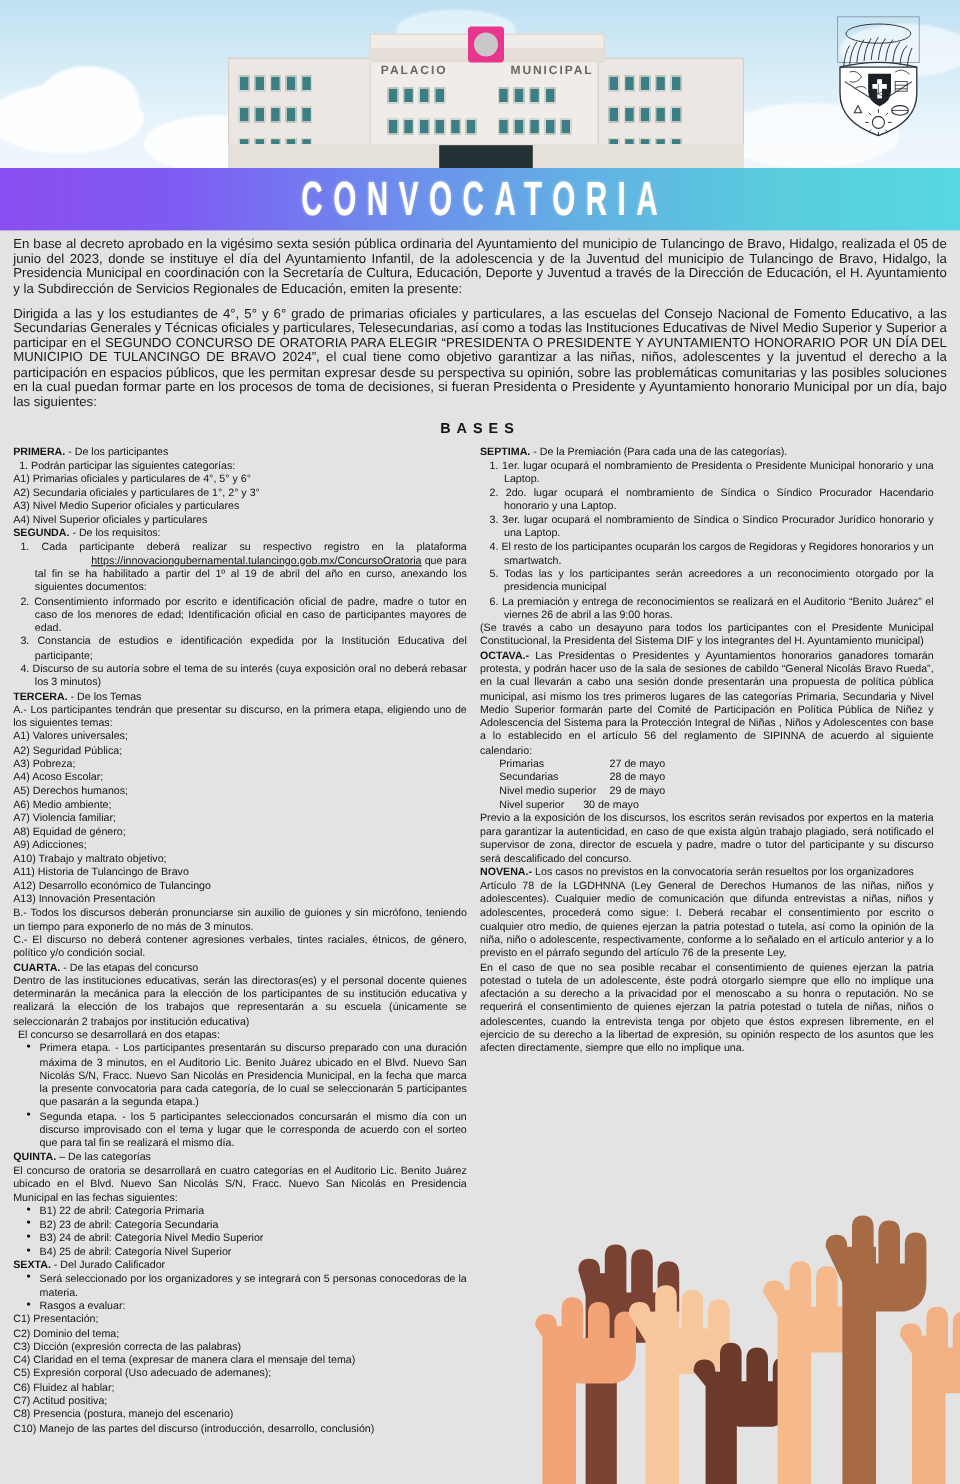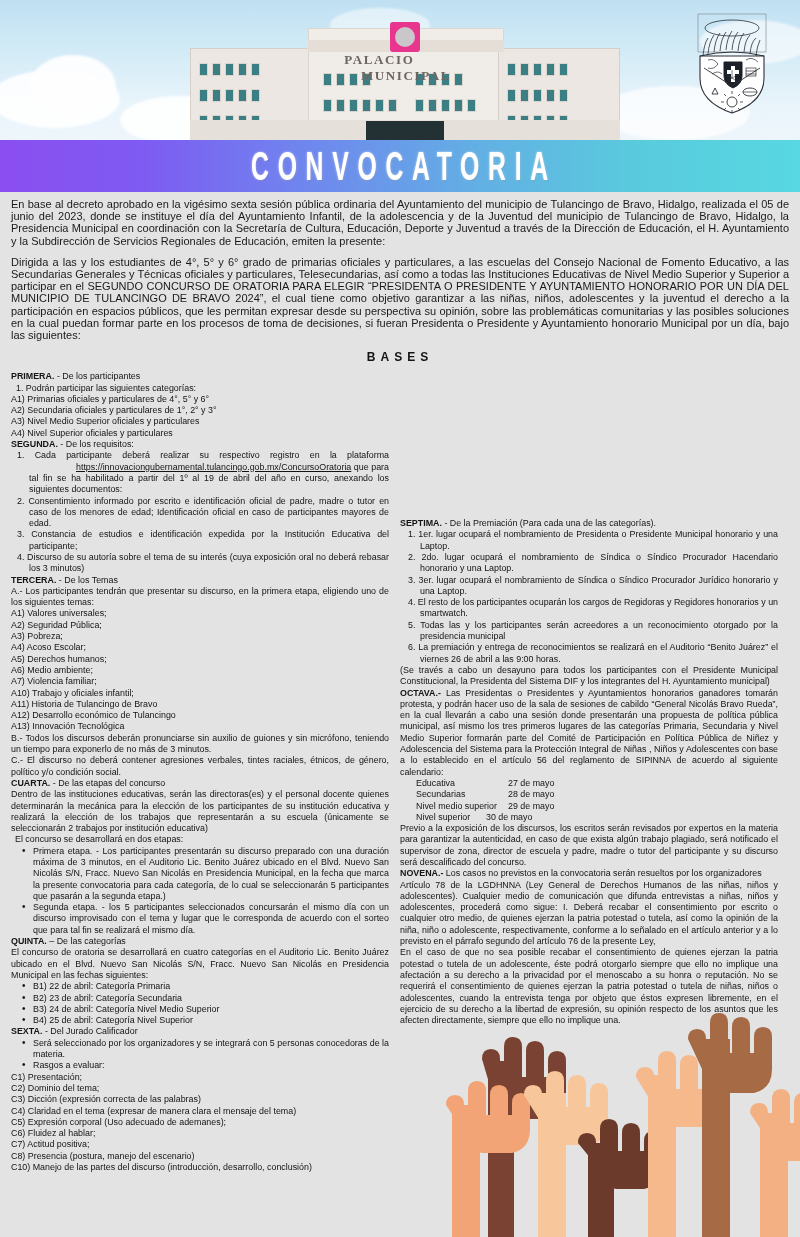--- a/index.html
+++ b/index.html
@@ -45,23 +45,23 @@
   .pal-center {
     position: absolute; left: 118px; bottom: 0; width: 196px; height: 112px;
     background: #f0ece7; border: 1px solid #ddd6cf;
   }
   .pal-cornice {
     position: absolute; left: 118px; top: 18px; width: 196px; height: 12px;
     background: #e4ded7;
   }
   .pal-label {
     position: absolute; left: 118px; top: 30px; width: 196px; height: 16px;
-    font-size: 13px; letter-spacing: 1.6px; color: #6d6560;
+    font-size: 10px; letter-spacing: 1.6px; color: #6d6560;
     text-align: center; line-height: 16px; font-weight: bold;
-    font-family: Liberation Serif, serif;
+    font-family: Liberation Sans, sans-serif;
   }
   .pal-logo {
     position: absolute; left: 50%; top: 0px; transform: translateX(-50%);
     width: 30px; height: 30px; background: #e8368f; border-radius: 3px;
   }
   .pal-logo::after {
     content:''; position:absolute; left:5px; top:5px; width:20px; height:20px;
     border-radius:50%; background:#c9c7c9;
   }
   .win-row { position: absolute; display: flex; gap: 4px; }
@@ -105,21 +105,21 @@
   p.intro, p.addressed {
     font-size: 11px; line-height: 12.2px; text-align: justify;
     color: #1a1a1a; margin-bottom: 9px;
   }
   .bases-head {
     text-align: center; font-weight: bold; font-size: 12px;
     letter-spacing: 5px; color: #141414; margin: 4px 0 7px 0;
     font-family: "Liberation Sans", sans-serif;
   }
 
-  .columns { display: flex; gap: 11px; align-items: center; }
+  .columns { display: flex; gap: 11px; align-items: flex-start; }
   .col { width: 378px; }
 
   .sec { font-size: 8.9px; line-height: 11.3px; color: #141414; }
   .sec b { font-weight: bold; }
   .j { text-align: justify; }
   .ind { padding-left: 11px; text-indent: -11px; }
   .bul { padding-left: 22px; position: relative; text-align: justify; }
   .bul::before {
     content: '\2022'; position: absolute; left: 11px; top: -1px; font-size: 10px;
   }
@@ -337,24 +337,26 @@
           <div><b>TERCERA.</b>
                <span>- De los Temas</span></div>
           <div class="j">A.- Los participantes tendrán que presentar su discurso, en la primera etapa, eligiendo uno de los siguientes temas:</div>
           <div>A1) Valores universales;</div>
           <div>A2) Seguridad Pública;</div>
           <div>A3) Pobreza;</div>
           <div>A4) Acoso Escolar;</div>
           <div>A5) Derechos humanos;</div>
           <div>A6) Medio ambiente;</div>
           <div>A7) Violencia familiar;</div>
-          <div>A10) Trabajo y oficiales infantil;</div>
+          <div>A8) Equidad de género;</div>
+          <div>A9) Adicciones;</div>
+          <div>A10) Trabajo y maltrato objetivo;</div>
           <div>A11) Historia de Tulancingo de Bravo</div>
           <div>A12) Desarrollo económico de Tulancingo</div>
-          <div>A13) Innovación Tecnológica</div>
+          <div>A13) Innovación Presentación</div>
           <div class="j">B.- Todos los discursos deberán pronunciarse sin auxilio de guiones y sin micrófono, teniendo un tiempo para exponerlo de no más de 3 minutos.</div>
           <div class="j">C.- El discurso no deberá contener agresiones verbales, tintes raciales, étnicos, de género, político y/o condición social.</div>
         </div>
 
         <div class="sec">
           <div><b>CUARTA.</b>
                <span>- De las etapas del concurso</span></div>
           <div class="j">Dentro de las instituciones educativas, serán las directoras(es) y el personal docente quienes determinarán la mecánica para la elección de los participantes de su institución educativa y realizará la elección de los trabajos que representarán a su escuela (únicamente se seleccionarán 2 trabajos por institución educativa)</div>
           <div style="padding-left:4px;">El concurso se desarrollará en dos etapas:</div>
           <div class="bul">Primera etapa. - Los participantes presentarán su discurso preparado con una duración máxima de 3 minutos, en el Auditorio Lic. Benito Juárez ubicado en el Blvd. Nuevo San Nicolás S/N, Fracc. Nuevo San Nicolás en Presidencia Municipal, en la fecha que marca la presente convocatoria para cada categoría, de lo cual se seleccionarán 5 participantes que pasarán a la segunda etapa.)</div>
@@ -399,21 +401,21 @@
           <div class="num" style="padding-left:20px;">3. 3er. lugar ocupará el nombramiento de Síndica o Síndico Procurador Jurídico honorario y una Laptop.</div>
           <div class="num" style="padding-left:20px;">4. El resto de los participantes ocuparán los cargos de Regidoras y Regidores honorarios y un smartwatch.</div>
           <div class="num" style="padding-left:20px;">5. Todas las y los participantes serán acreedores a un reconocimiento otorgado por la presidencia municipal</div>
           <div class="num" style="padding-left:20px;">6. La premiación y entrega de reconocimientos se realizará en el Auditorio “Benito Juárez” el viernes 26 de abril a las 9:00 horas.</div>
           <div class="j">(Se través a cabo un desayuno para todos los participantes con el Presidente Municipal Constitucional, la Presidenta del Sistema DIF y los integrantes del H. Ayuntamiento municipal)</div>
         </div>
 
         <div class="sec j">
           <div class="j"><b>OCTAVA.-</b><span> Las Presidentas o Presidentes y Ayuntamientos honorarios ganadores tomarán protesta, y podrán hacer uso de la sala de sesiones de cabildo “General Nicolás Bravo Rueda”, en la cual llevarán a cabo una sesión donde presentarán una propuesta de política pública municipal, así mismo los tres primeros lugares de las categorías Primaria, Secundaria y Nivel Medio Superior formarán parte del Comité de Participación en Política Pública de Niñez y Adolescencia del Sistema para la Protección Integral de Niñas , Niños y Adolescentes con base a lo establecido en el artículo 56 del reglamento de SIPINNA de acuerdo al siguiente calendario:</span></div>
           <div class="cal">
-            <span class="k">Educativa</span>
+            <span class="k">Primarias</span>
             <span>27 de mayo</span>
           </div>
           <div class="cal">
             <span class="k">Secundarias</span>
             <span>28 de mayo</span>
           </div>
           <div class="cal">
             <span class="k">Nivel medio superior</span>
             <span>29 de mayo</span>
           </div>

